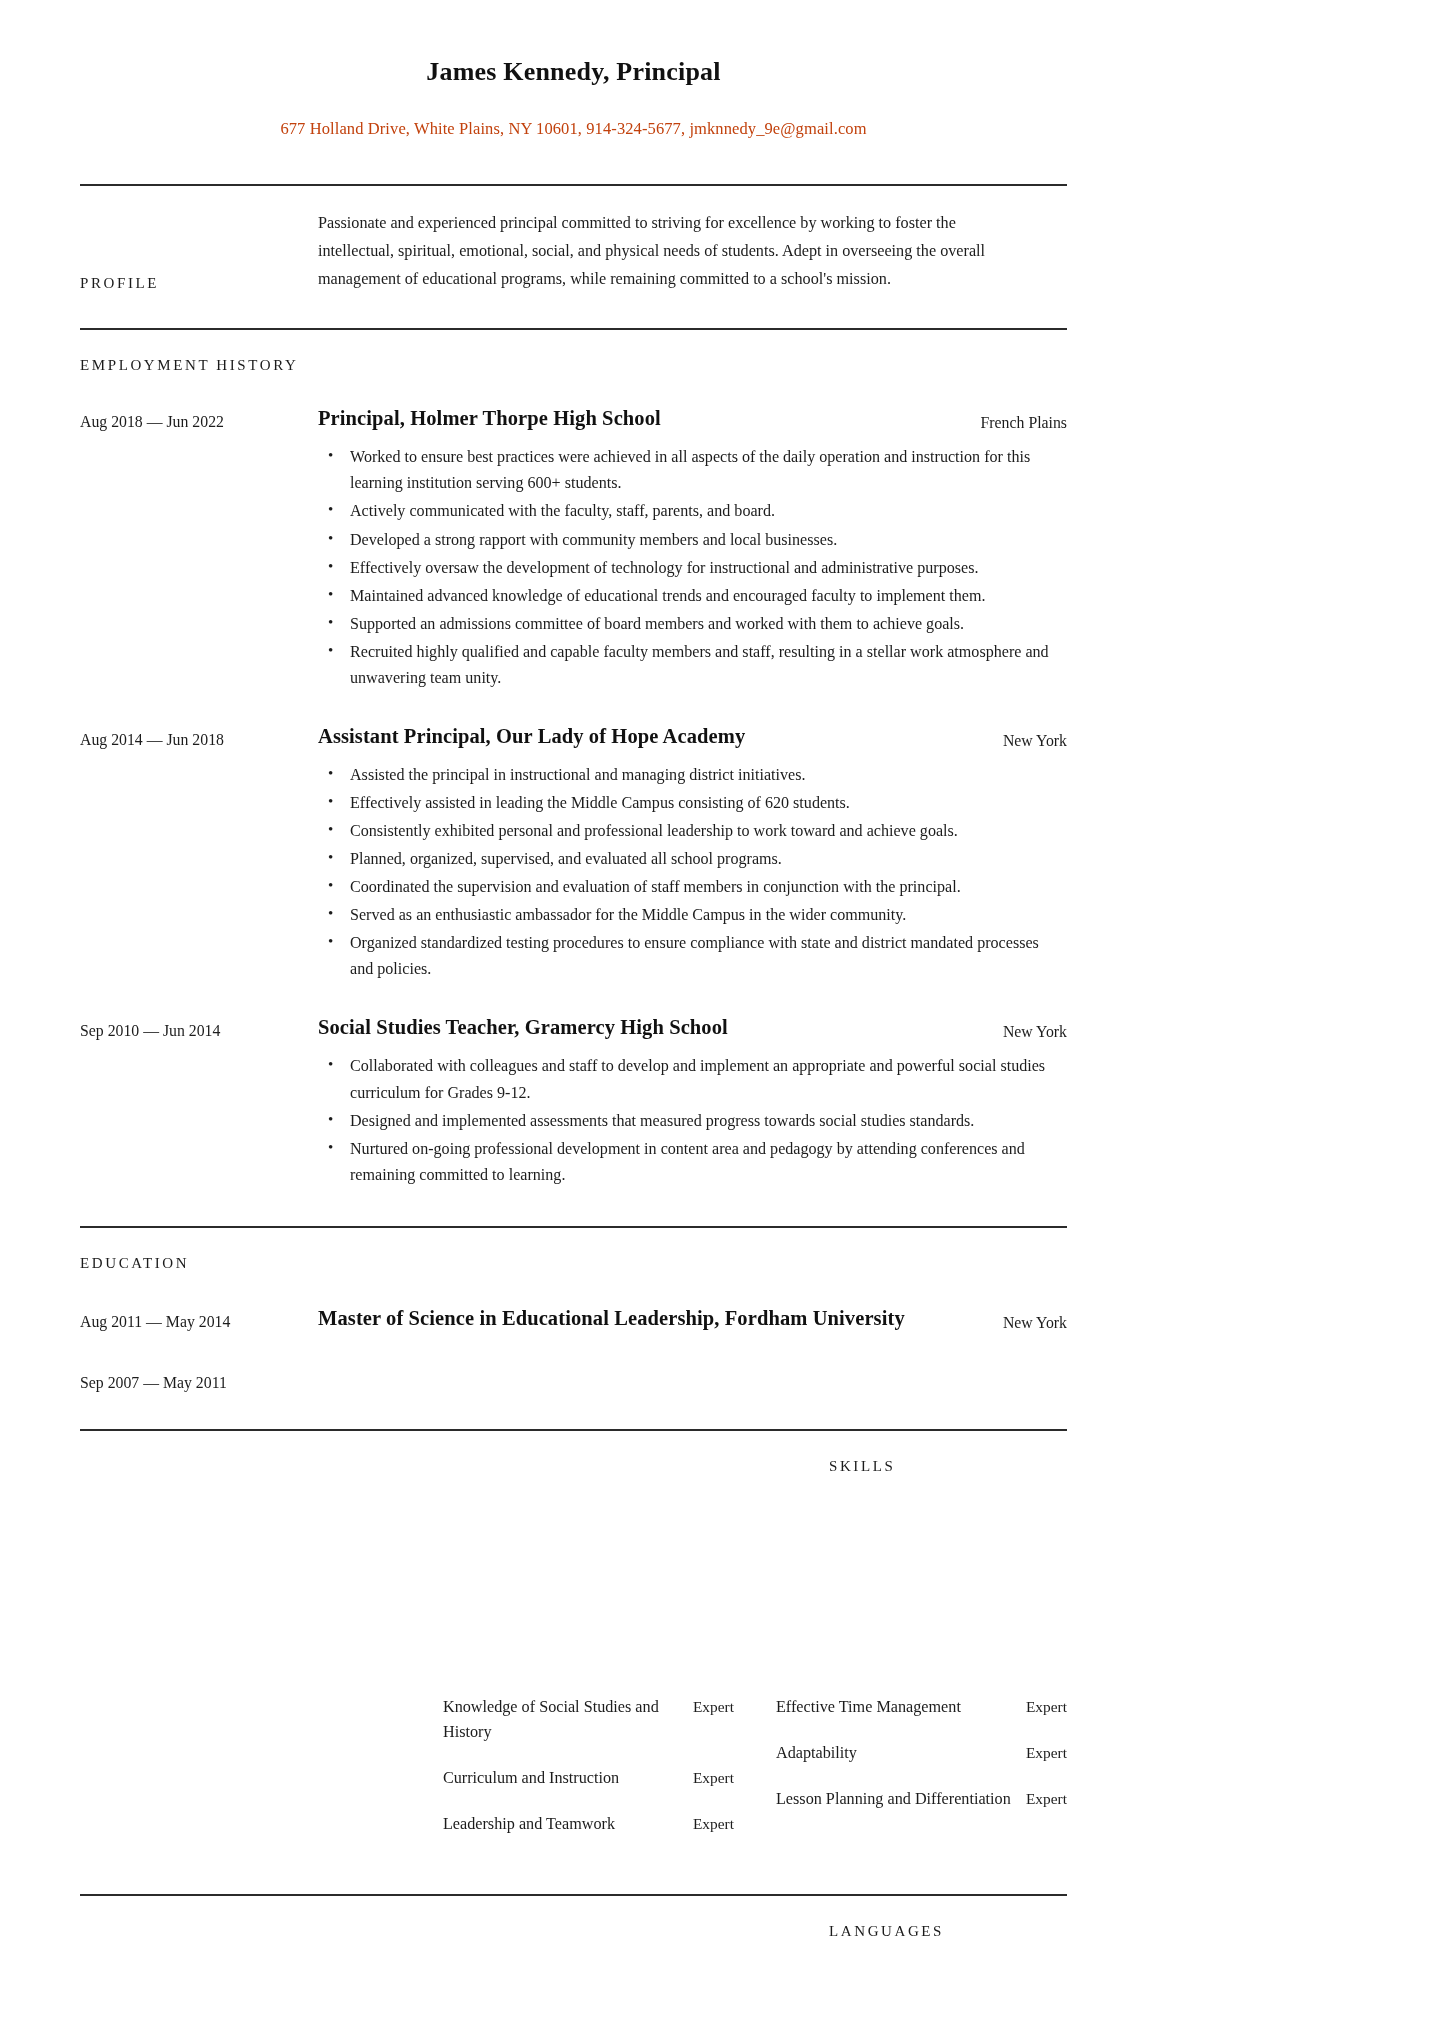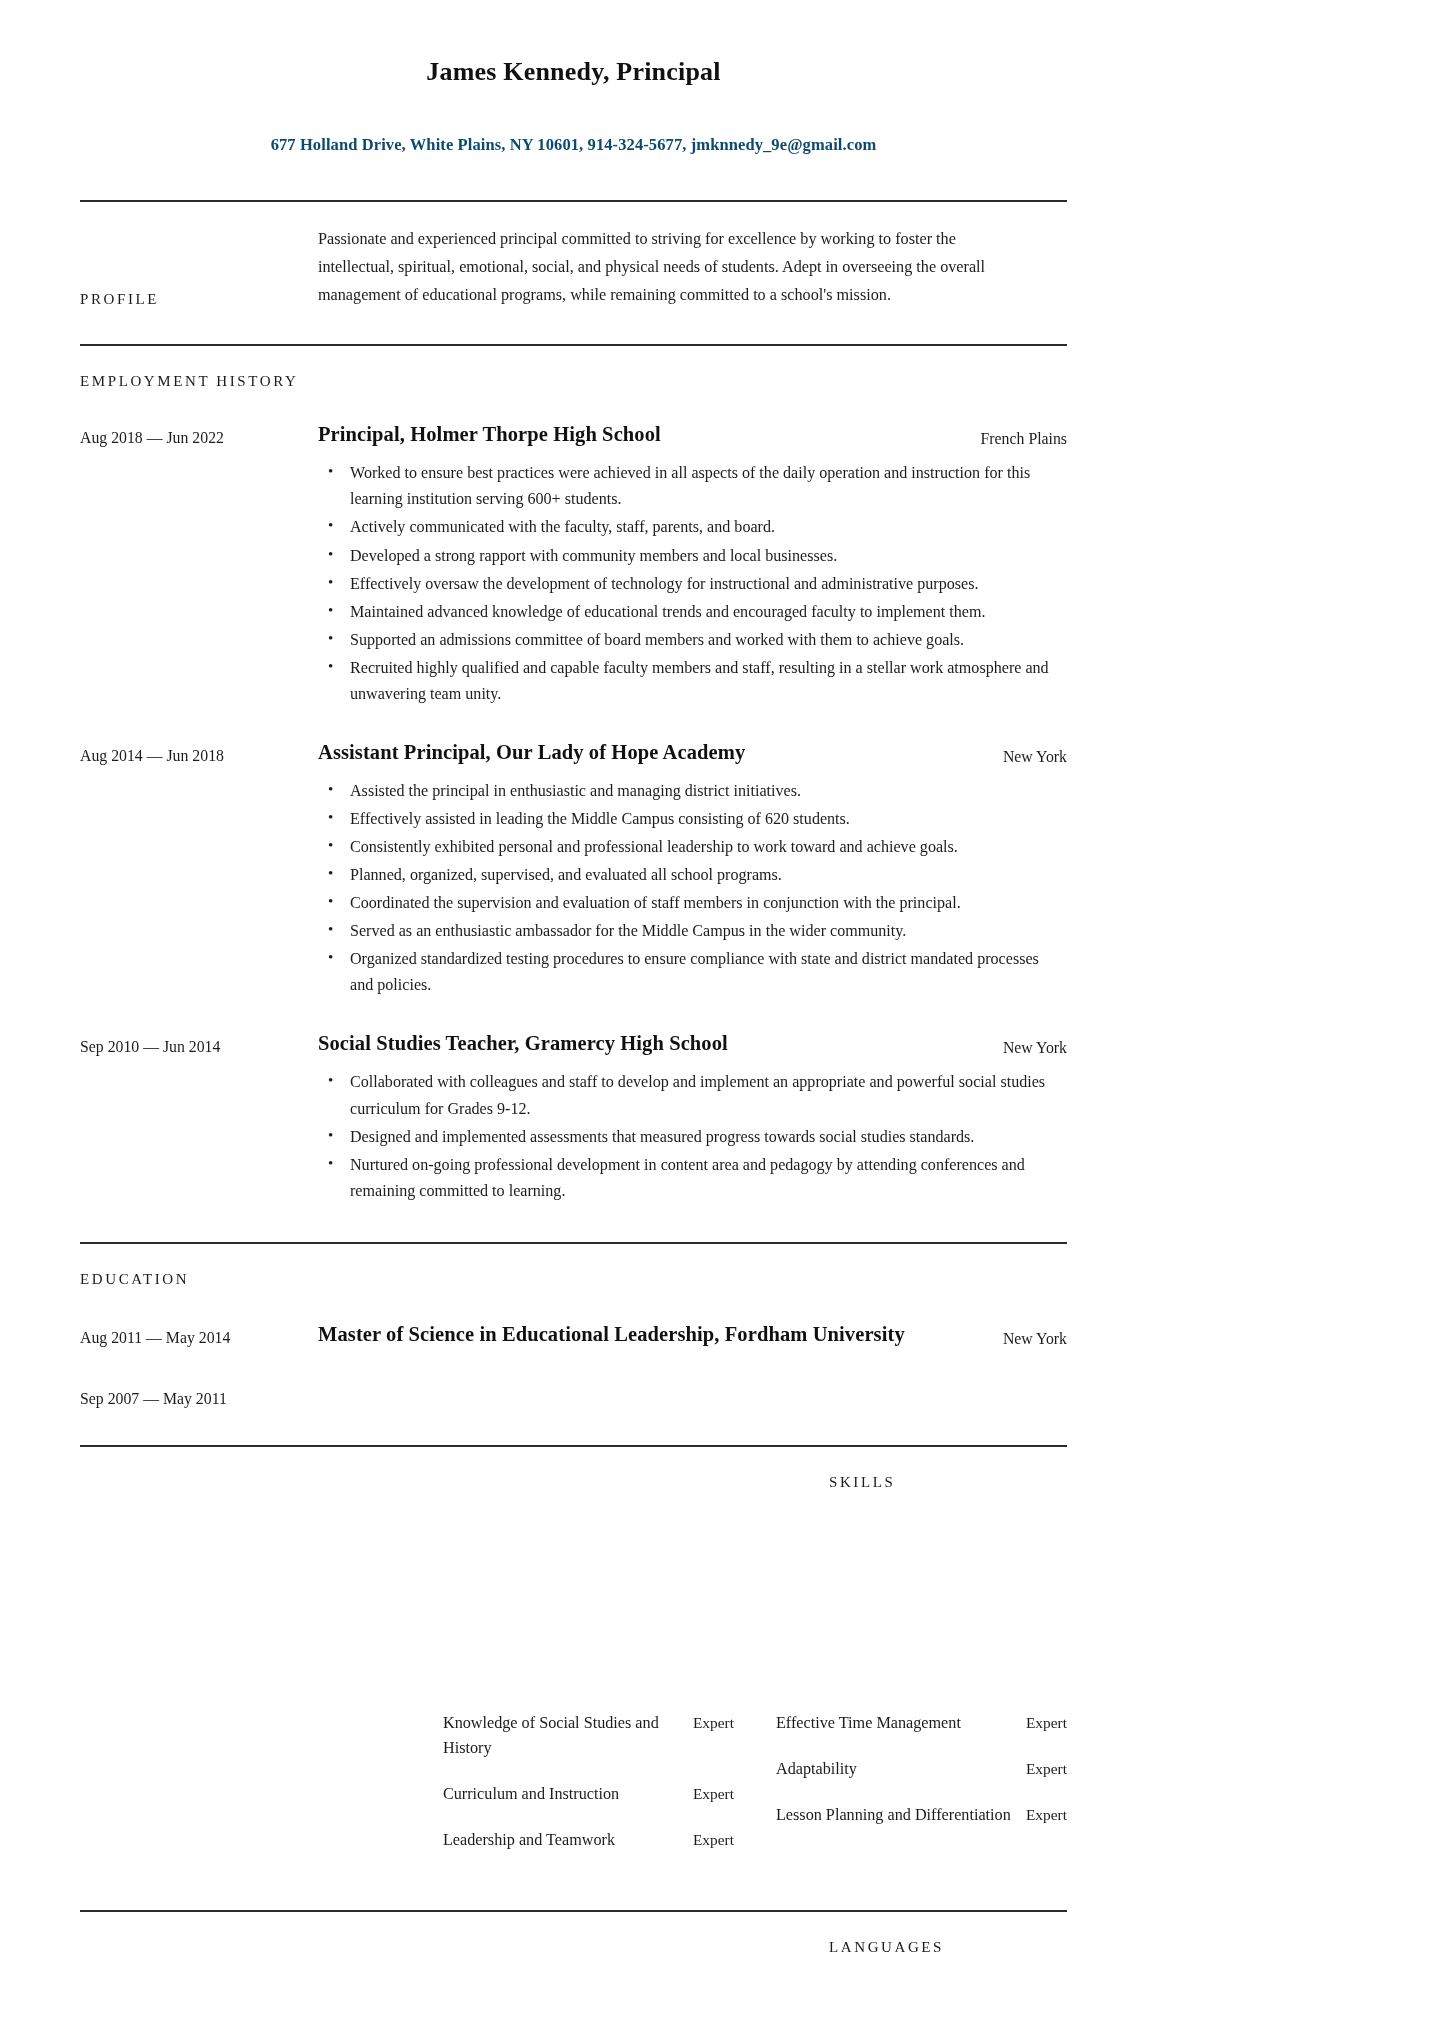--- a/index.html
+++ b/index.html
@@ -31,24 +31,23 @@
   .doc-name {
     font-size: 26px;
     font-weight: bold;
     letter-spacing: 0.2px;
     color: #111111;
     margin: 0;
     line-height: 1.2;
   }
   .doc-contact {
     font-size: 16.5px;
-    color: #0c4a6e;
-    margin-top: 48px;
+    color: #c2410c;
+    margin-top: 32px;
     letter-spacing: 0.1px;
-    font-weight: bold;
   }
 
   
   .rule {
     border: 0;
     border-top: 2.2px solid #2b2b2b;
     margin: 0;
     width: 100%;
   }
   .rule-profile { margin-top: 45px; }
@@ -243,21 +242,21 @@
         </div>
       </div>
       <div class="entry">
         <div class="entry-date">Aug 2014 — Jun 2018</div>
         <div class="entry-main">
           <div class="entry-title-row">
             <div class="entry-title">Assistant Principal, Our Lady of Hope Academy</div>
             <div class="entry-location">New York</div>
           </div>
           <ul class="bullets">
-            <li>Assisted the principal in enthusiastic and managing district initiatives.</li>
+            <li>Assisted the principal in instructional and managing district initiatives.</li>
             <li>Effectively assisted in leading the Middle Campus consisting of 620 students.</li>
             <li>Consistently exhibited personal and professional leadership to work toward and achieve goals.</li>
             <li>Planned, organized, supervised, and evaluated all school programs.</li>
             <li>Coordinated the supervision and evaluation of staff members in conjunction with the principal.</li>
             <li>Served as an enthusiastic ambassador for the Middle Campus in the wider community.</li>
             <li>Organized standardized testing procedures to ensure compliance with state and district mandated processes and policies.</li>
           </ul>
         </div>
       </div>
       <div class="entry">

